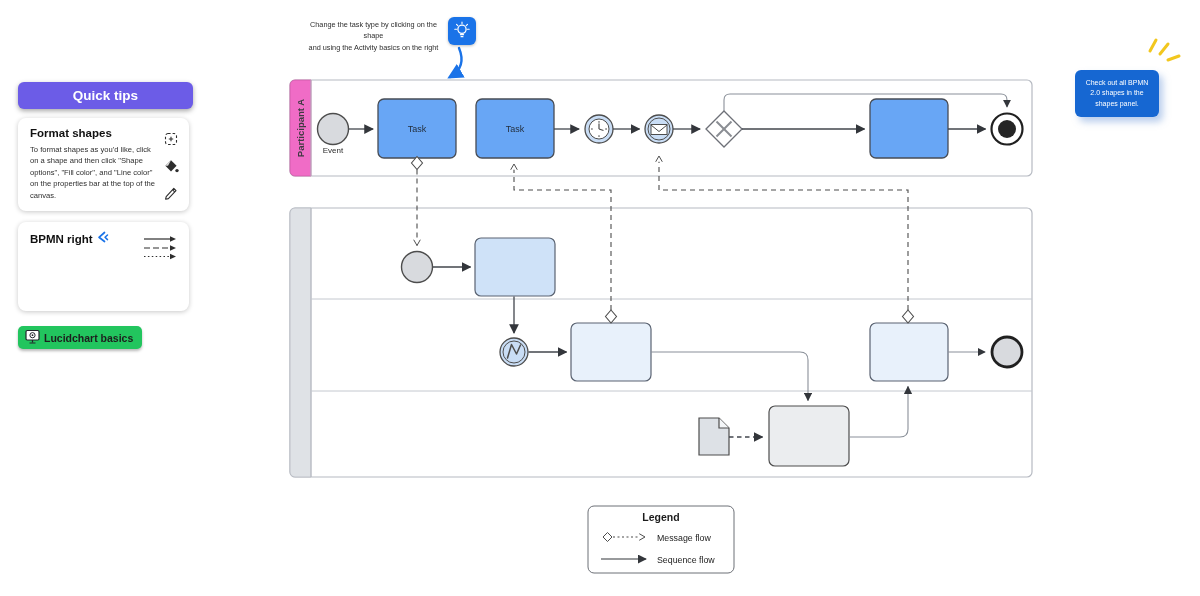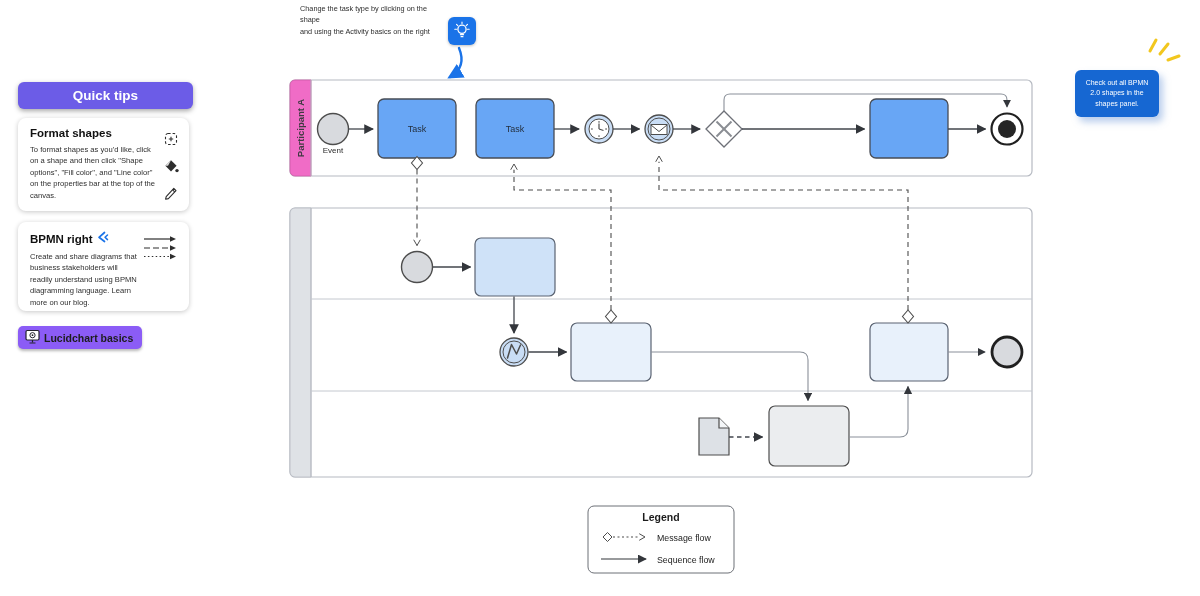--- a/index.html
+++ b/index.html
@@ -10,25 +10,25 @@
   
   .qt-btn{left:18px;top:82px;width:175px;height:27px;background:#6c5ce7;border-radius:6px;
     color:#fff;font-weight:bold;font-size:13.5px;display:flex;align-items:center;justify-content:center;
     box-shadow:0 2px 5px rgba(0,0,0,.35);}
   .card{background:#fff;border-radius:8px;box-shadow:0 1px 5px rgba(0,0,0,.22);padding:9px 10px 9px 12px;
     width:171px;box-sizing:border-box;display:flex;gap:6px;}
   .card .txt{flex:1;}
   .card h3{margin:0 0 5px 0;font-size:11.5px;color:#111;display:flex;align-items:center;gap:3px;}
   .card p{margin:0;font-size:7.6px;line-height:1.5;color:#2e2e2e;}
   .card .icons{display:flex;flex-direction:column;align-items:center;gap:7px;padding-top:4px;}
-  .pill{left:18px;top:326px;height:23px;background:#8b5cf6;border-radius:5px;display:flex;align-items:center;
+  .pill{left:18px;top:326px;height:23px;background:#22c55e;border-radius:5px;display:flex;align-items:center;
     gap:3px;padding:0 9px 0 6px;box-shadow:0 2px 3px rgba(0,0,0,.28);font-weight:bold;font-size:10.5px;color:#1d1d1d;}
 
   
-  .tip-text{left:300px;top:3px;width:147px;text-align:left;font-size:7.3px;line-height:1.55;color:#2e2e2e;}
+  .tip-text{left:300px;top:19px;width:147px;text-align:center;font-size:7.3px;line-height:1.55;color:#2e2e2e;}
   .bulb{left:448px;top:17px;width:28px;height:28px;background:#1a73e8;border-radius:6px;
     display:flex;align-items:center;justify-content:center;box-shadow:0 1px 3px rgba(0,0,0,.25);}
 
   
   .sticky{left:1075px;top:70px;width:84px;height:47px;background:#1667d2;border-radius:6px;color:#fff;
     font-size:7px;line-height:1.5;display:flex;align-items:center;justify-content:center;text-align:center;
     padding:3px 5px;box-sizing:border-box;box-shadow:4px 5px 7px rgba(120,160,220,.5);}
 </style>
 </head>
 <body>
@@ -216,21 +216,20 @@
     <div class="txt">
       <h3>
         <span>BPMN right</span>
         <span>
           <svg width="13" height="13" viewBox="0 0 13 13">
             <path d="M8.5,1.5 L3,6.3 L8.5,10.5" fill="none" stroke="#1a73e8" stroke-width="1.7" stroke-linecap="round" stroke-linejoin="round"></path>
             <path d="M11.5,4 L9,6.3 L11.5,8.6" fill="none" stroke="#1a73e8" stroke-width="1.5" stroke-linecap="round" stroke-linejoin="round"></path>
           </svg>
         </span>
       </h3>
-      <p>Create and share diagrams that business stakeholders will readily understand using BPMN diagramming language. Learn more on our blog.</p>
     </div>
     <div class="icons">
       <span>
         <svg width="36" height="26" viewBox="0 0 36 26">
           <path d="M1,4 H27" stroke="#2e2e2e" stroke-width="1.2" fill="none"></path>
           <path d="M27,1.3 L33,4 L27,6.7 Z" fill="#2e2e2e"></path>
           <path d="M1,13 H27" stroke="#2e2e2e" stroke-width="1.2" stroke-dasharray="6,3" fill="none"></path>
           <path d="M27,10.3 L33,13 L27,15.7 Z" fill="#2e2e2e"></path>
           <path d="M1,21.5 H27" stroke="#2e2e2e" stroke-width="1.2" stroke-dasharray="1.5,2.4" fill="none"></path>
           <path d="M27,18.8 L33,21.5 L27,24.2 Z" fill="#2e2e2e"></path>

